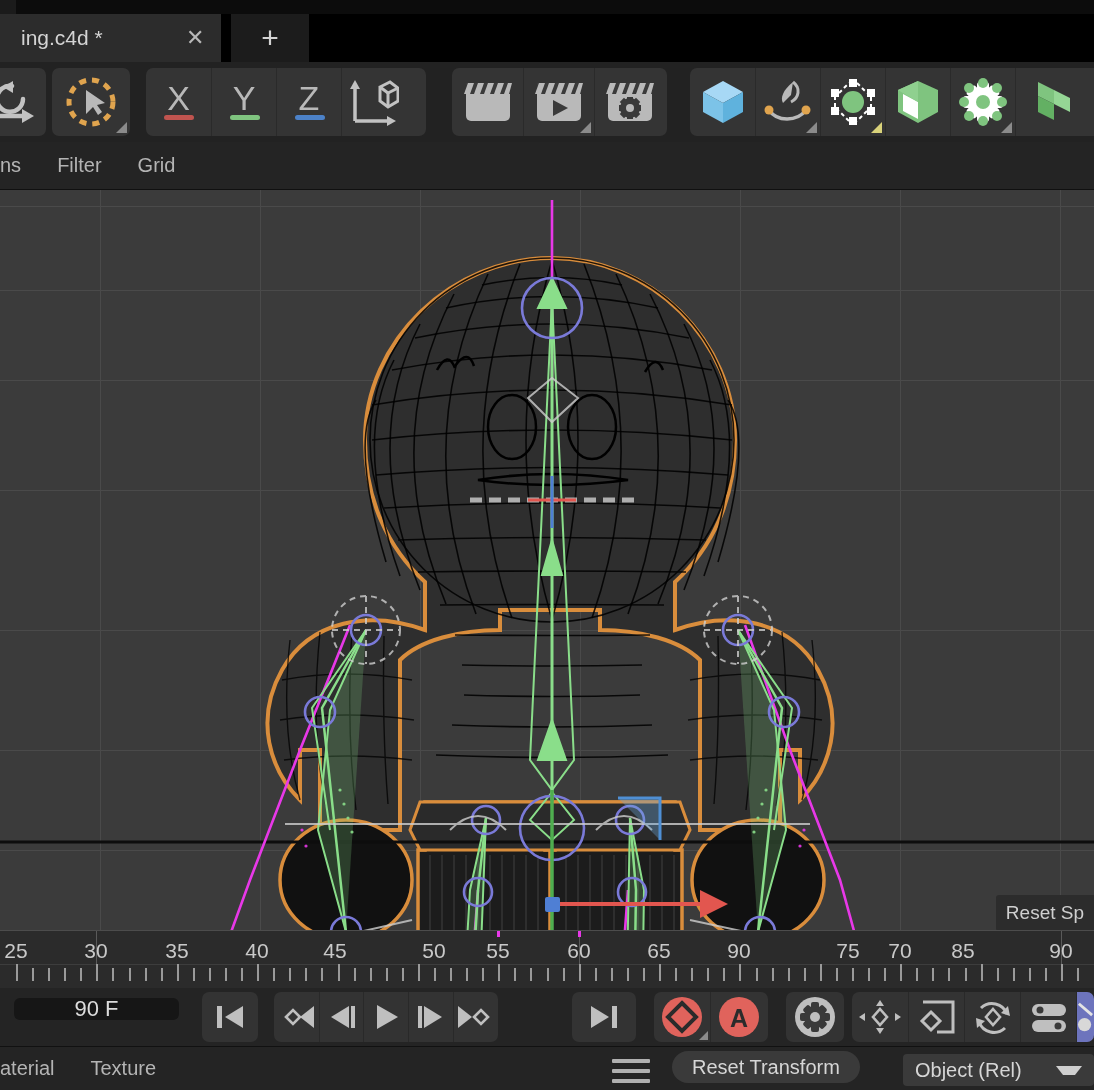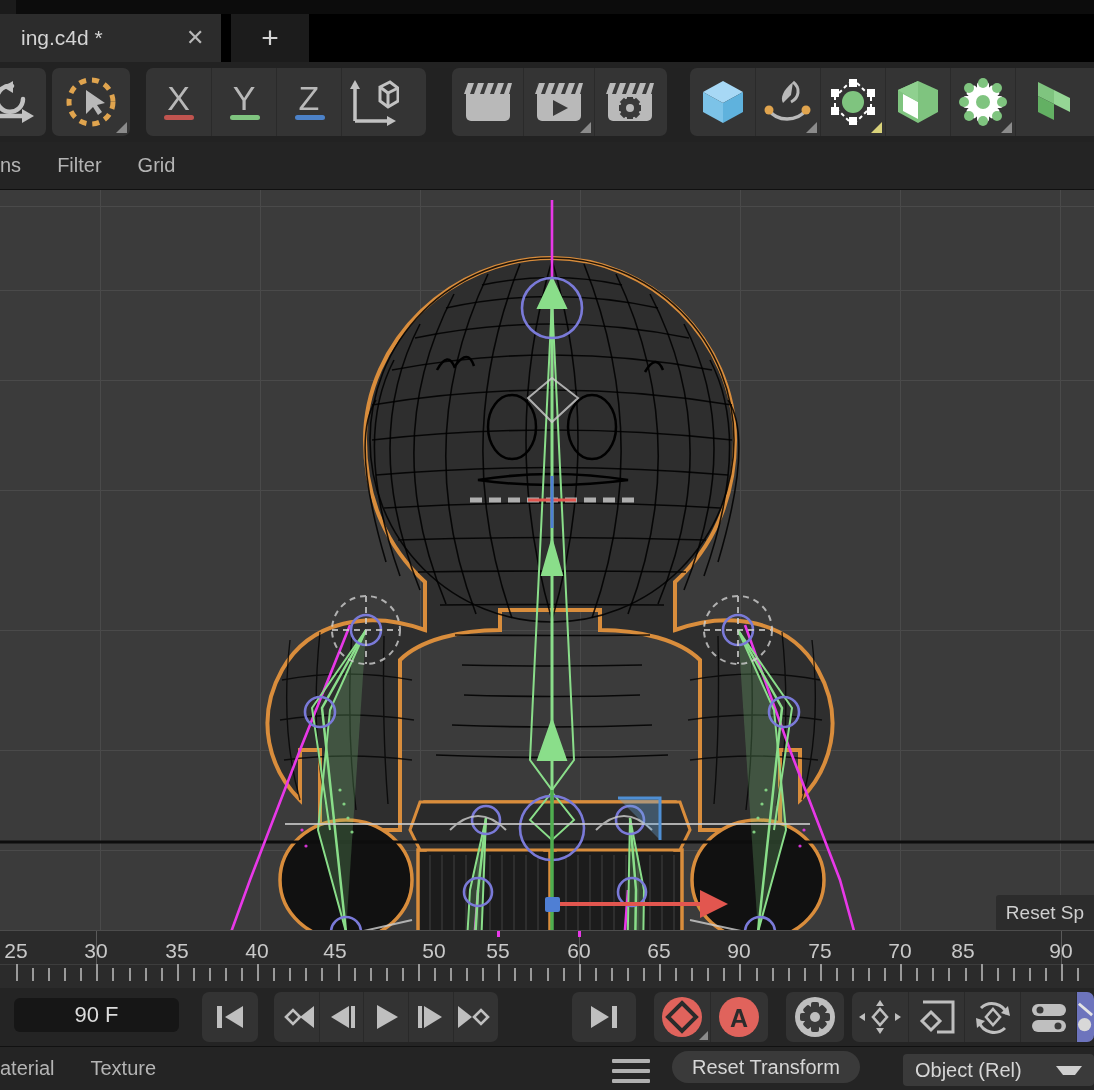--- a/index.html
+++ b/index.html
@@ -106,21 +106,21 @@
   .ruler-tick.big { height:17px; top:33px; }
   .ruler-marker { position:absolute; top:0px; width:3px; height:6px; background:#e838e8; }
   .ruler-sep { position:absolute; left:0; top:33px; width:1094px; height:1px; background:#3d3d3d; }
 
   
   .playbar {
     position:absolute; left:0; top:988px; width:1094px; height:58px;
     background:#242424;
   }
   .frame-field {
-    position:absolute; left:14px; top:10px; width:165px; height:34px;
+    position:absolute; left:14px; top:10px; width:165px; height:22px;
     background:#161616; border-radius:6px;
     display:flex; align-items:center; justify-content:center;
     font-size:22px; color:#dcdcdc; cursor:text;
   }
   .pgroup { position:absolute; top:4px; height:50px; background:#333333; border-radius:7px; display:flex; }
   .pbtn {
     position:relative; width:56px; height:50px;
     display:flex; align-items:center; justify-content:center; cursor:pointer;
   }
   .pbtn + .pbtn { border-left:1px solid #292929; }
@@ -612,21 +612,21 @@
   <div class="ruler-num" style="left:16px">25</div>
   <div class="ruler-num" style="left:96px">30</div>
   <div class="ruler-num" style="left:177px">35</div>
   <div class="ruler-num" style="left:257px">40</div>
   <div class="ruler-num" style="left:335px">45</div>
   <div class="ruler-num" style="left:434px">50</div>
   <div class="ruler-num" style="left:498px">55</div>
   <div class="ruler-num" style="left:579px">60</div>
   <div class="ruler-num" style="left:659px">65</div>
   <div class="ruler-num" style="left:739px">90</div>
-  <div class="ruler-num" style="left:820px">75</div>
+  <div class="ruler-num" style="left:848px">75</div>
   <div class="ruler-num" style="left:900px">70</div>
   <div class="ruler-num" style="left:963px">85</div>
   <div class="ruler-num" style="left:1061px">90</div>
   <div id="ruler-ticks">
         <div class="ruler-tick big" style="left: 16px;"></div>
         <div class="ruler-tick" style="left: 32.0769px;"></div>
         <div class="ruler-tick" style="left: 48.1538px;"></div>
         <div class="ruler-tick" style="left: 64.2308px;"></div>
         <div class="ruler-tick" style="left: 80.3077px;"></div>
         <div class="ruler-tick big" style="left: 96.3846px;"></div>

